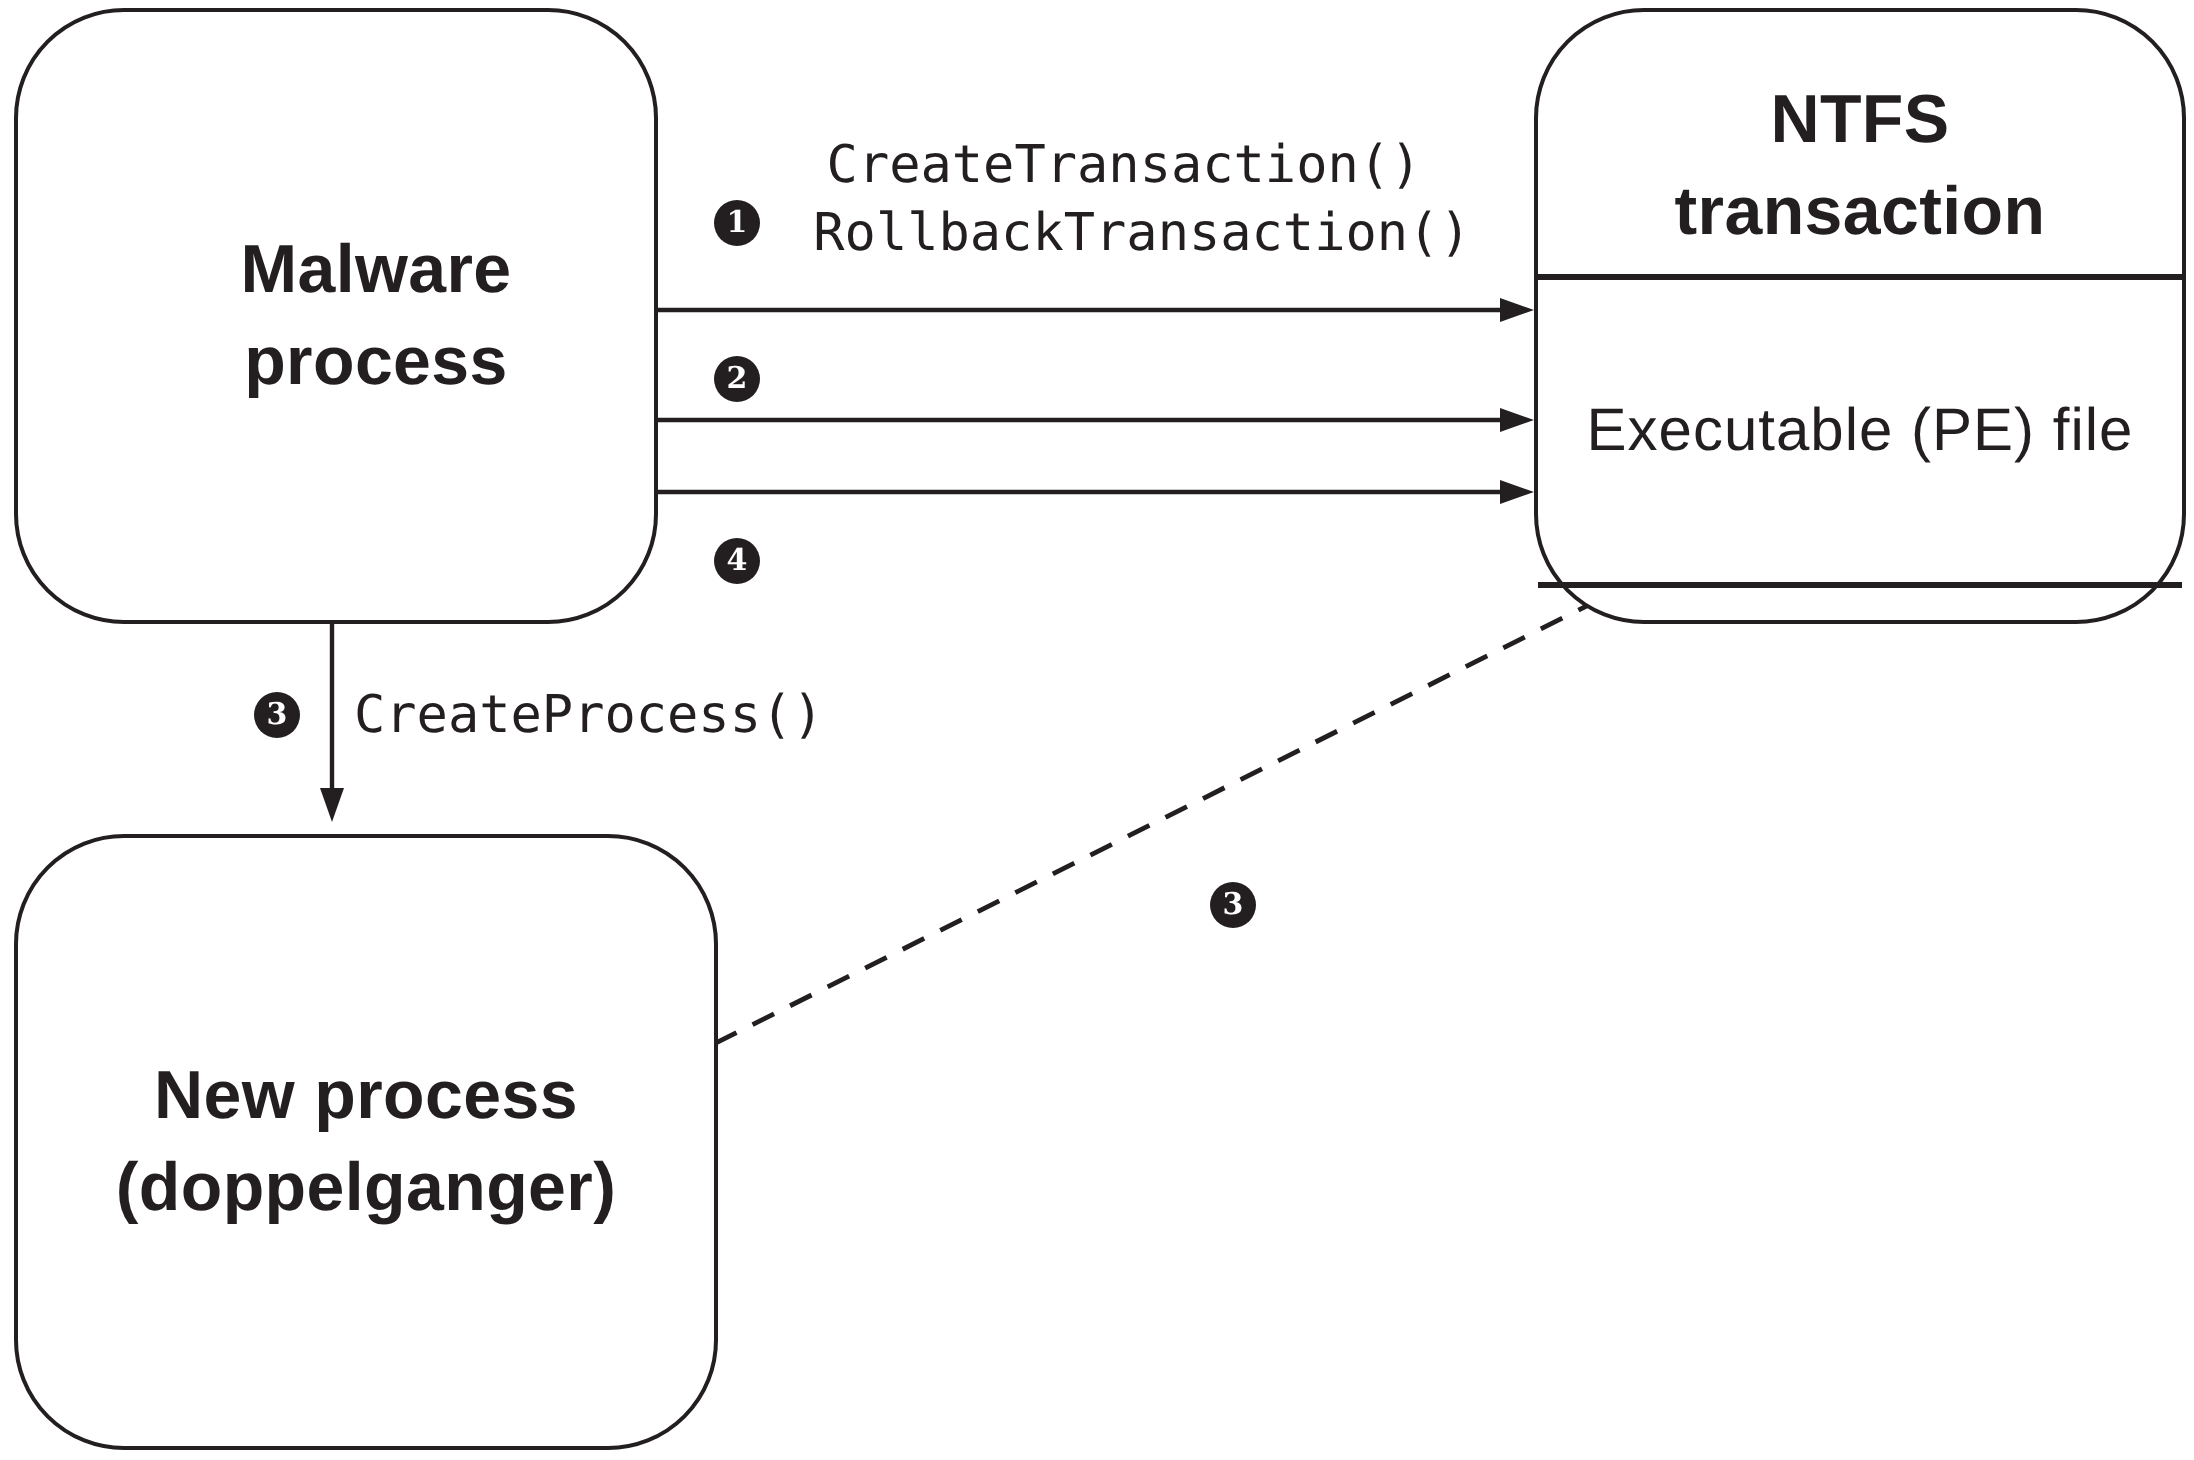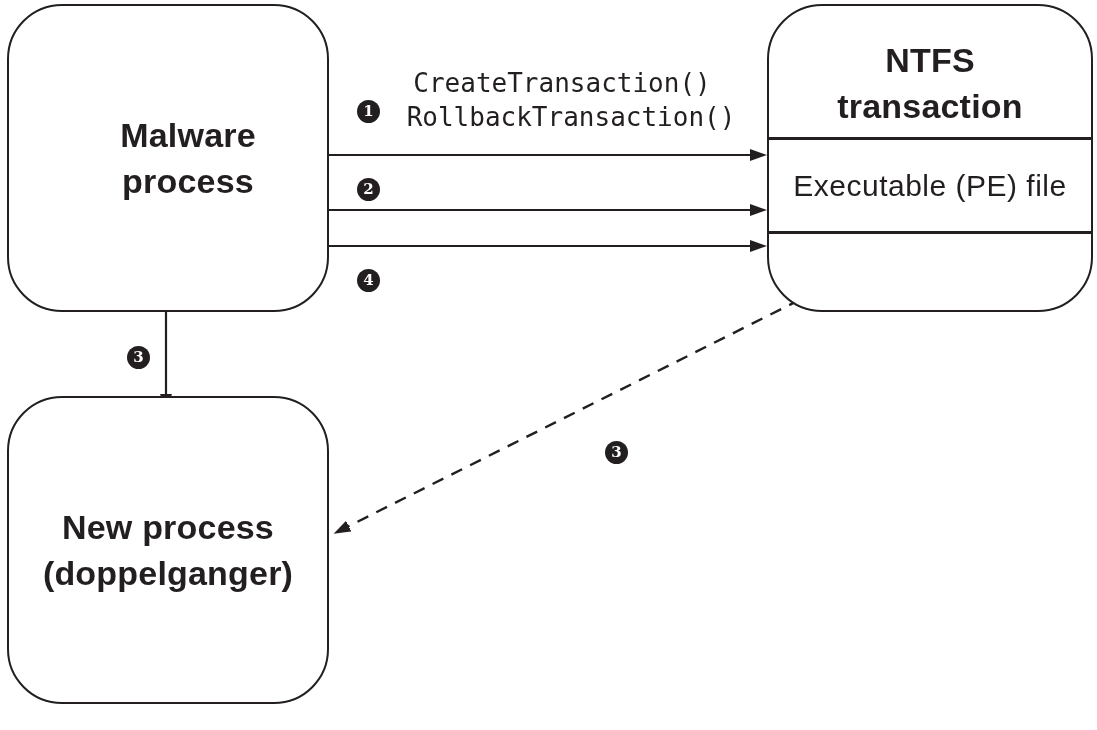--- a/index.html
+++ b/index.html
@@ -30,31 +30,31 @@
   }
   .box-title {
     font-size: 34px;
     font-weight: bold;
     line-height: 46px;
     text-align: center;
     white-space: pre-line;
     letter-spacing: 0.2px;
   }
   .box-malware { left: 7px; top: 4px; width: 322px; height: 308px; padding-left: 40px; }
-  .box-newproc { left: 7px; top: 396px; width: 322px; height: 308px; }
+  .box-newproc { left: 7px; top: 417px; width: 352px; height: 308px; }
   .box-ntfs {
     left: 767px; top: 4px; width: 326px; height: 308px;
     display: block;
   }
   .ntfs-top {
     position: absolute; left: 0; right: 0; top: 0; height: 153px;
     display: flex; align-items: center; justify-content: center;
   }
   .ntfs-mid {
-    position: absolute; left: 0; right: 0; top: 131px; height: 97px;
+    position: absolute; left: 0; right: 0; top: 131px; height: 157px;
     border-top: 3px solid #231f20;
     border-bottom: 3px solid #231f20;
     display: flex; align-items: center; justify-content: center;
   }
   .ntfs-bottom {
     position: absolute; left: 0; right: 0; top: 258px; bottom: 0;
   }
   .file-label {
     font-size: 30px;
     font-weight: normal;
@@ -119,20 +119,21 @@
     <div class="ntfs-bottom"></div>
   </div>
 
   <div class="box box-newproc">
     <div class="box-title">New process
 (doppelganger)</div>
   </div>
 
   <div class="mono-label centered" style="left:562px; top:67px">CreateTransaction()</div>
   <div class="mono-label centered" style="left:571px; top:101px">RollbackTransaction()</div>
+  <div class="mono-label" style="left:177px; top:342px">CreateProcess()</div>
 
   <div class="badge" style="left:357px; top:100px">1</div>
   <div class="badge" style="left:357px; top:178px">2</div>
   <div class="badge" style="left:357px; top:269px">4</div>
   <div class="badge" style="left:127px; top:346px">3</div>
   <div class="badge" style="left:605px; top:441px">3</div>
 
 </div>
 
 </body></html>

